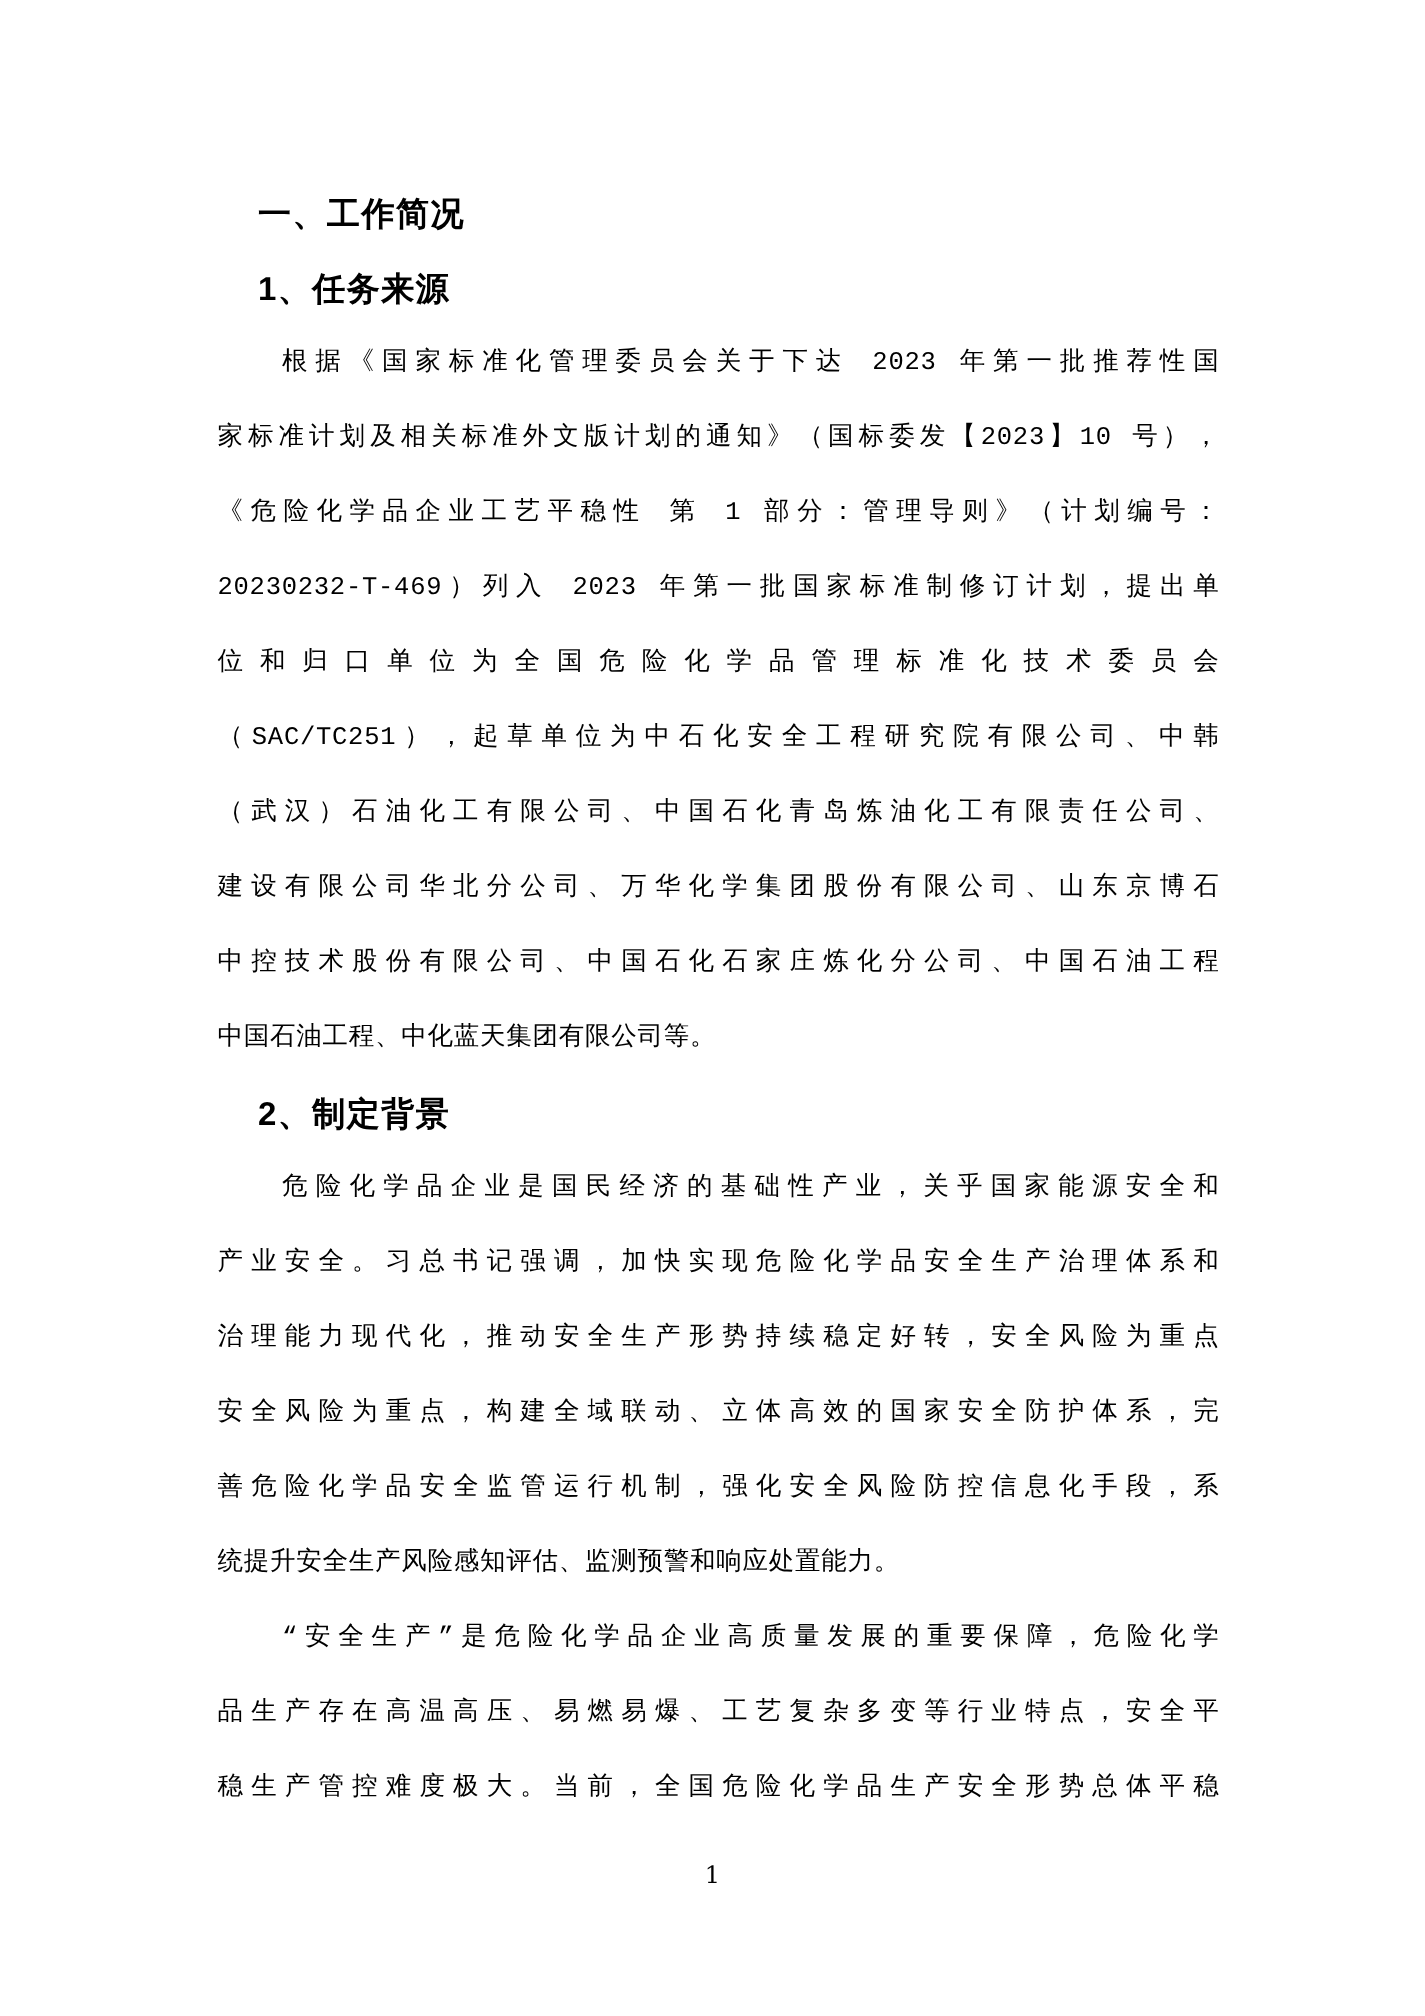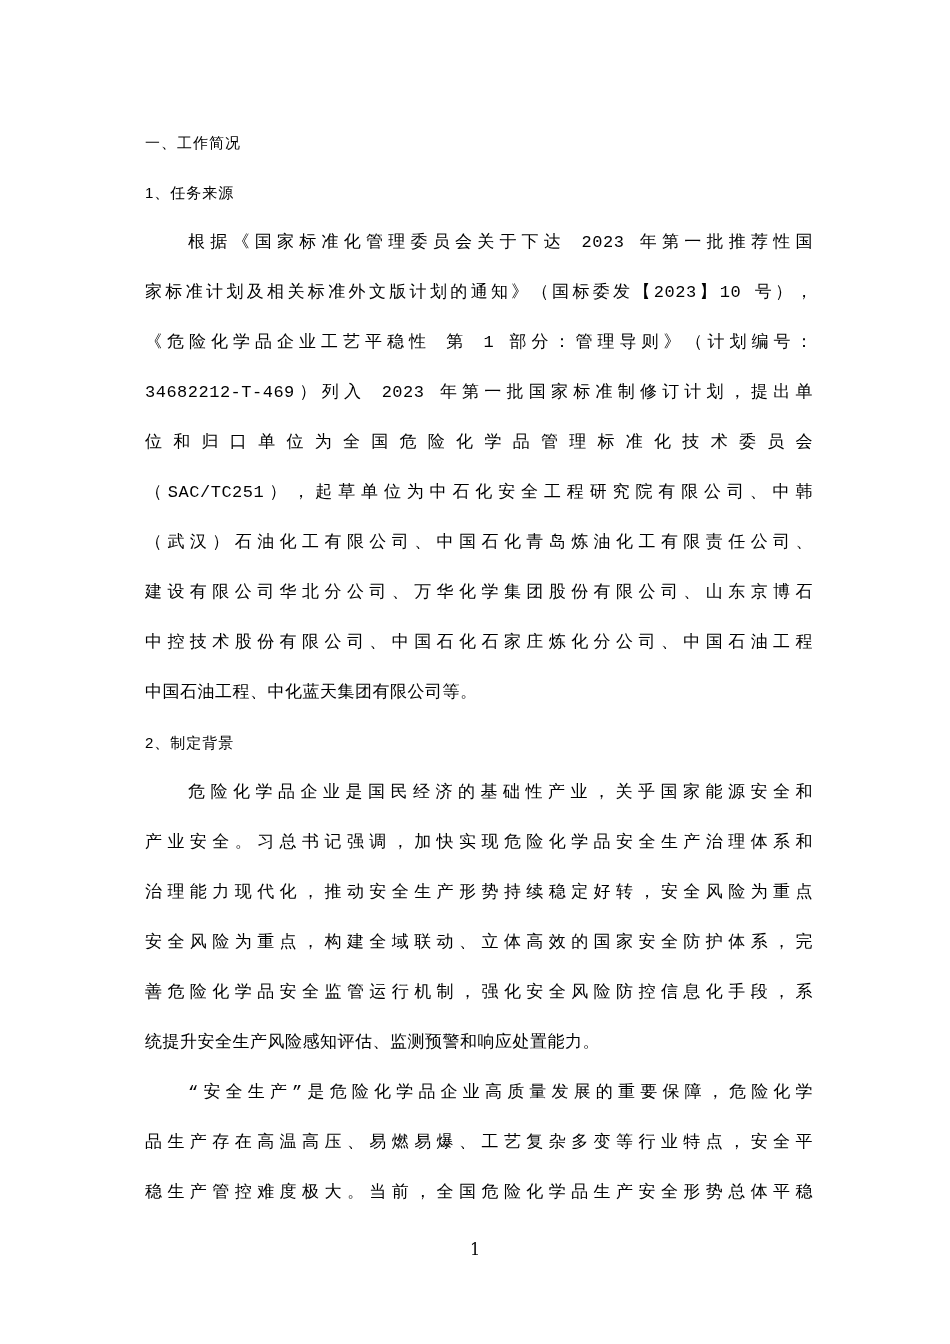--- a/index.html
+++ b/index.html
@@ -33,27 +33,28 @@
     font-family: Liberation Mono, monospace;
   }
   .line.end {
     text-align: left;
     text-align-last: left;
   }
   .line.indent { text-indent: 43px; }
   .heading {
     height: 50px;
     line-height: 50px;
-    font-size: 15px;
-    font-weight: 400;
+    font-size: 22px;
+    font-weight: 700;
     font-family: "Liberation Sans", "DejaVu Sans", sans-serif;
     text-align: left;
     letter-spacing: 1px;
     overflow: hidden;
     white-space: nowrap;
+    margin-left: 27px;
   }
   .page-footer {
     position: absolute;
     left: 0; right: 0;
     top: 1240px;
     text-align: center;
     font-size: 16px;
     font-family: "DejaVu Serif", "Liberation Serif", serif;
   }
 </style>
@@ -64,21 +65,21 @@
   <div class="content">
 
     <div class="heading">一、工作简况</div>
 
     <div class="heading">1、任务来源</div>
 
     <div>
       <div class="line indent">根据《国家标准化管理委员会关于下达 2023 年第一批推荐性国</div>
       <div class="line">家标准计划及相关标准外文版计划的通知》（国标委发【2023】10 号），</div>
       <div class="line">《危险化学品企业工艺平稳性 第 1 部分：管理导则》（计划编号：</div>
-      <div class="line">34682212-T-469）列入 2023 年第一批国家标准制修订计划，提出单</div>
+      <div class="line">20230232-T-469）列入 2023 年第一批国家标准制修订计划，提出单</div>
       <div class="line">位和归口单位为全国危险化学品管理标准化技术委员会</div>
       <div class="line">（SAC/TC251），起草单位为中石化安全工程研究院有限公司、中韩</div>
       <div class="line">（武汉）石油化工有限公司、中国石化青岛炼油化工有限责任公司、</div>
       <div class="line">建设有限公司华北分公司、万华化学集团股份有限公司、山东京博石</div>
       <div class="line">中控技术股份有限公司、中国石化石家庄炼化分公司、中国石油工程</div>
       <div class="line end">中国石油工程、中化蓝天集团有限公司等。</div>
     </div>
 
     <div class="heading">2、制定背景</div>
 

